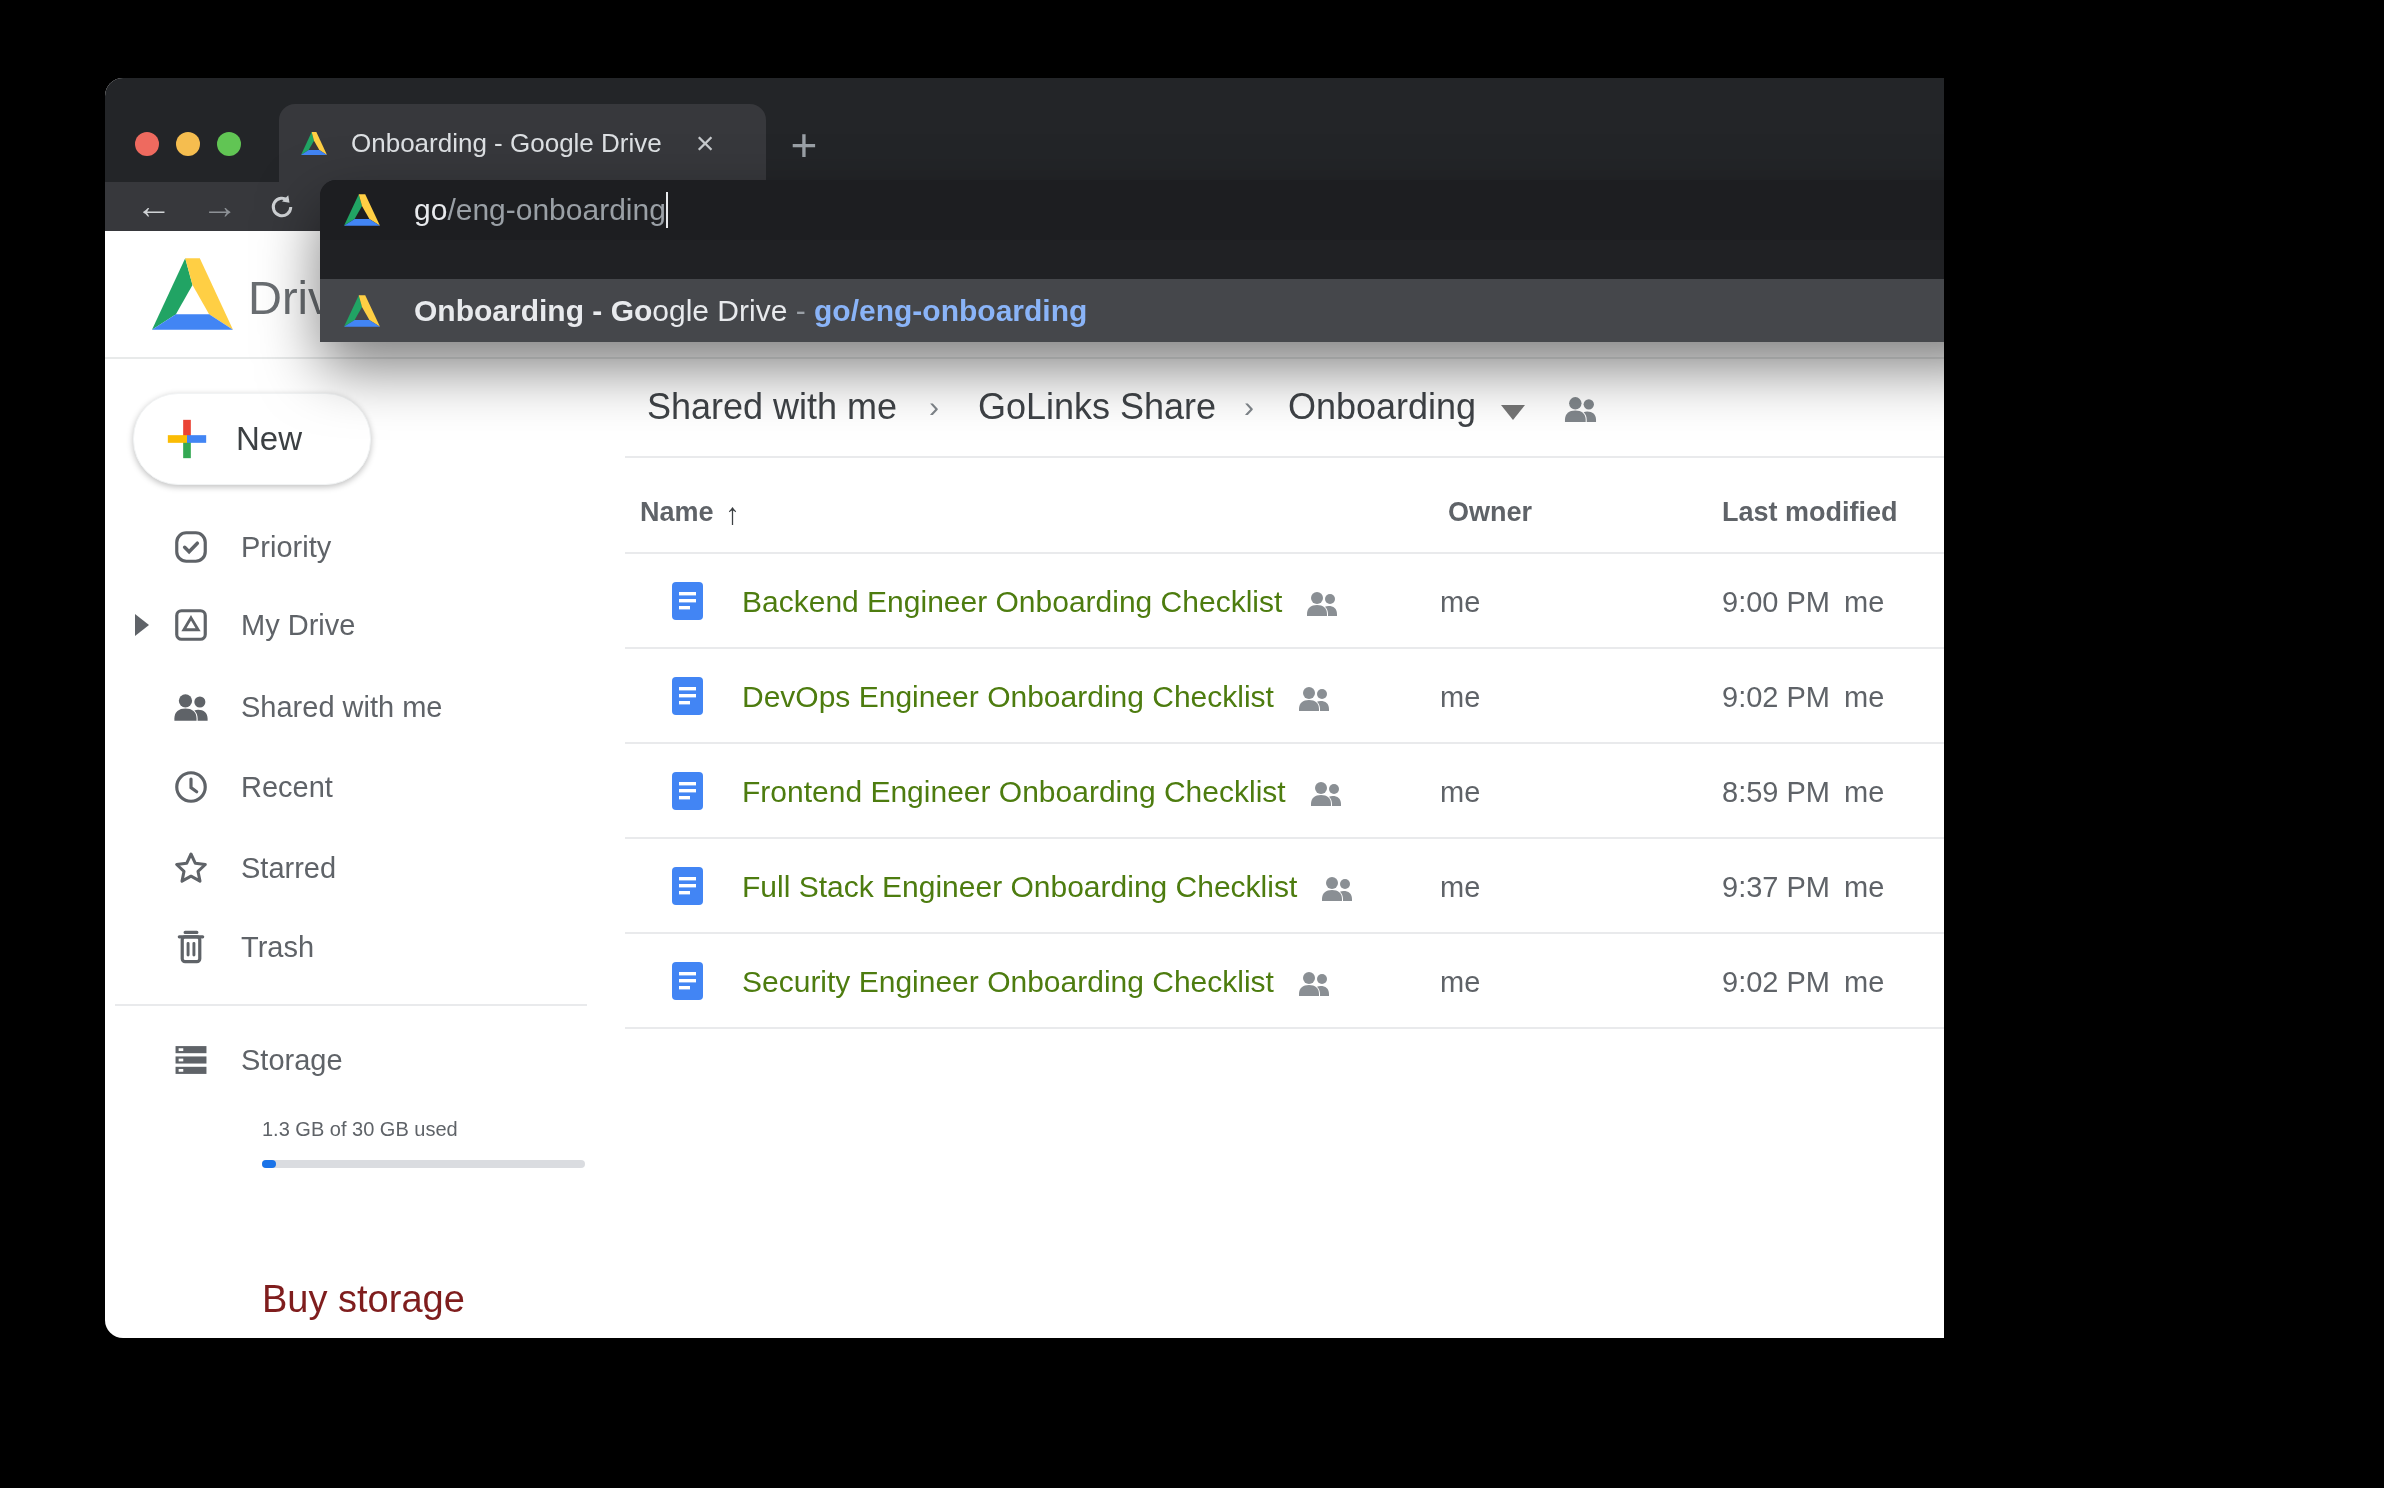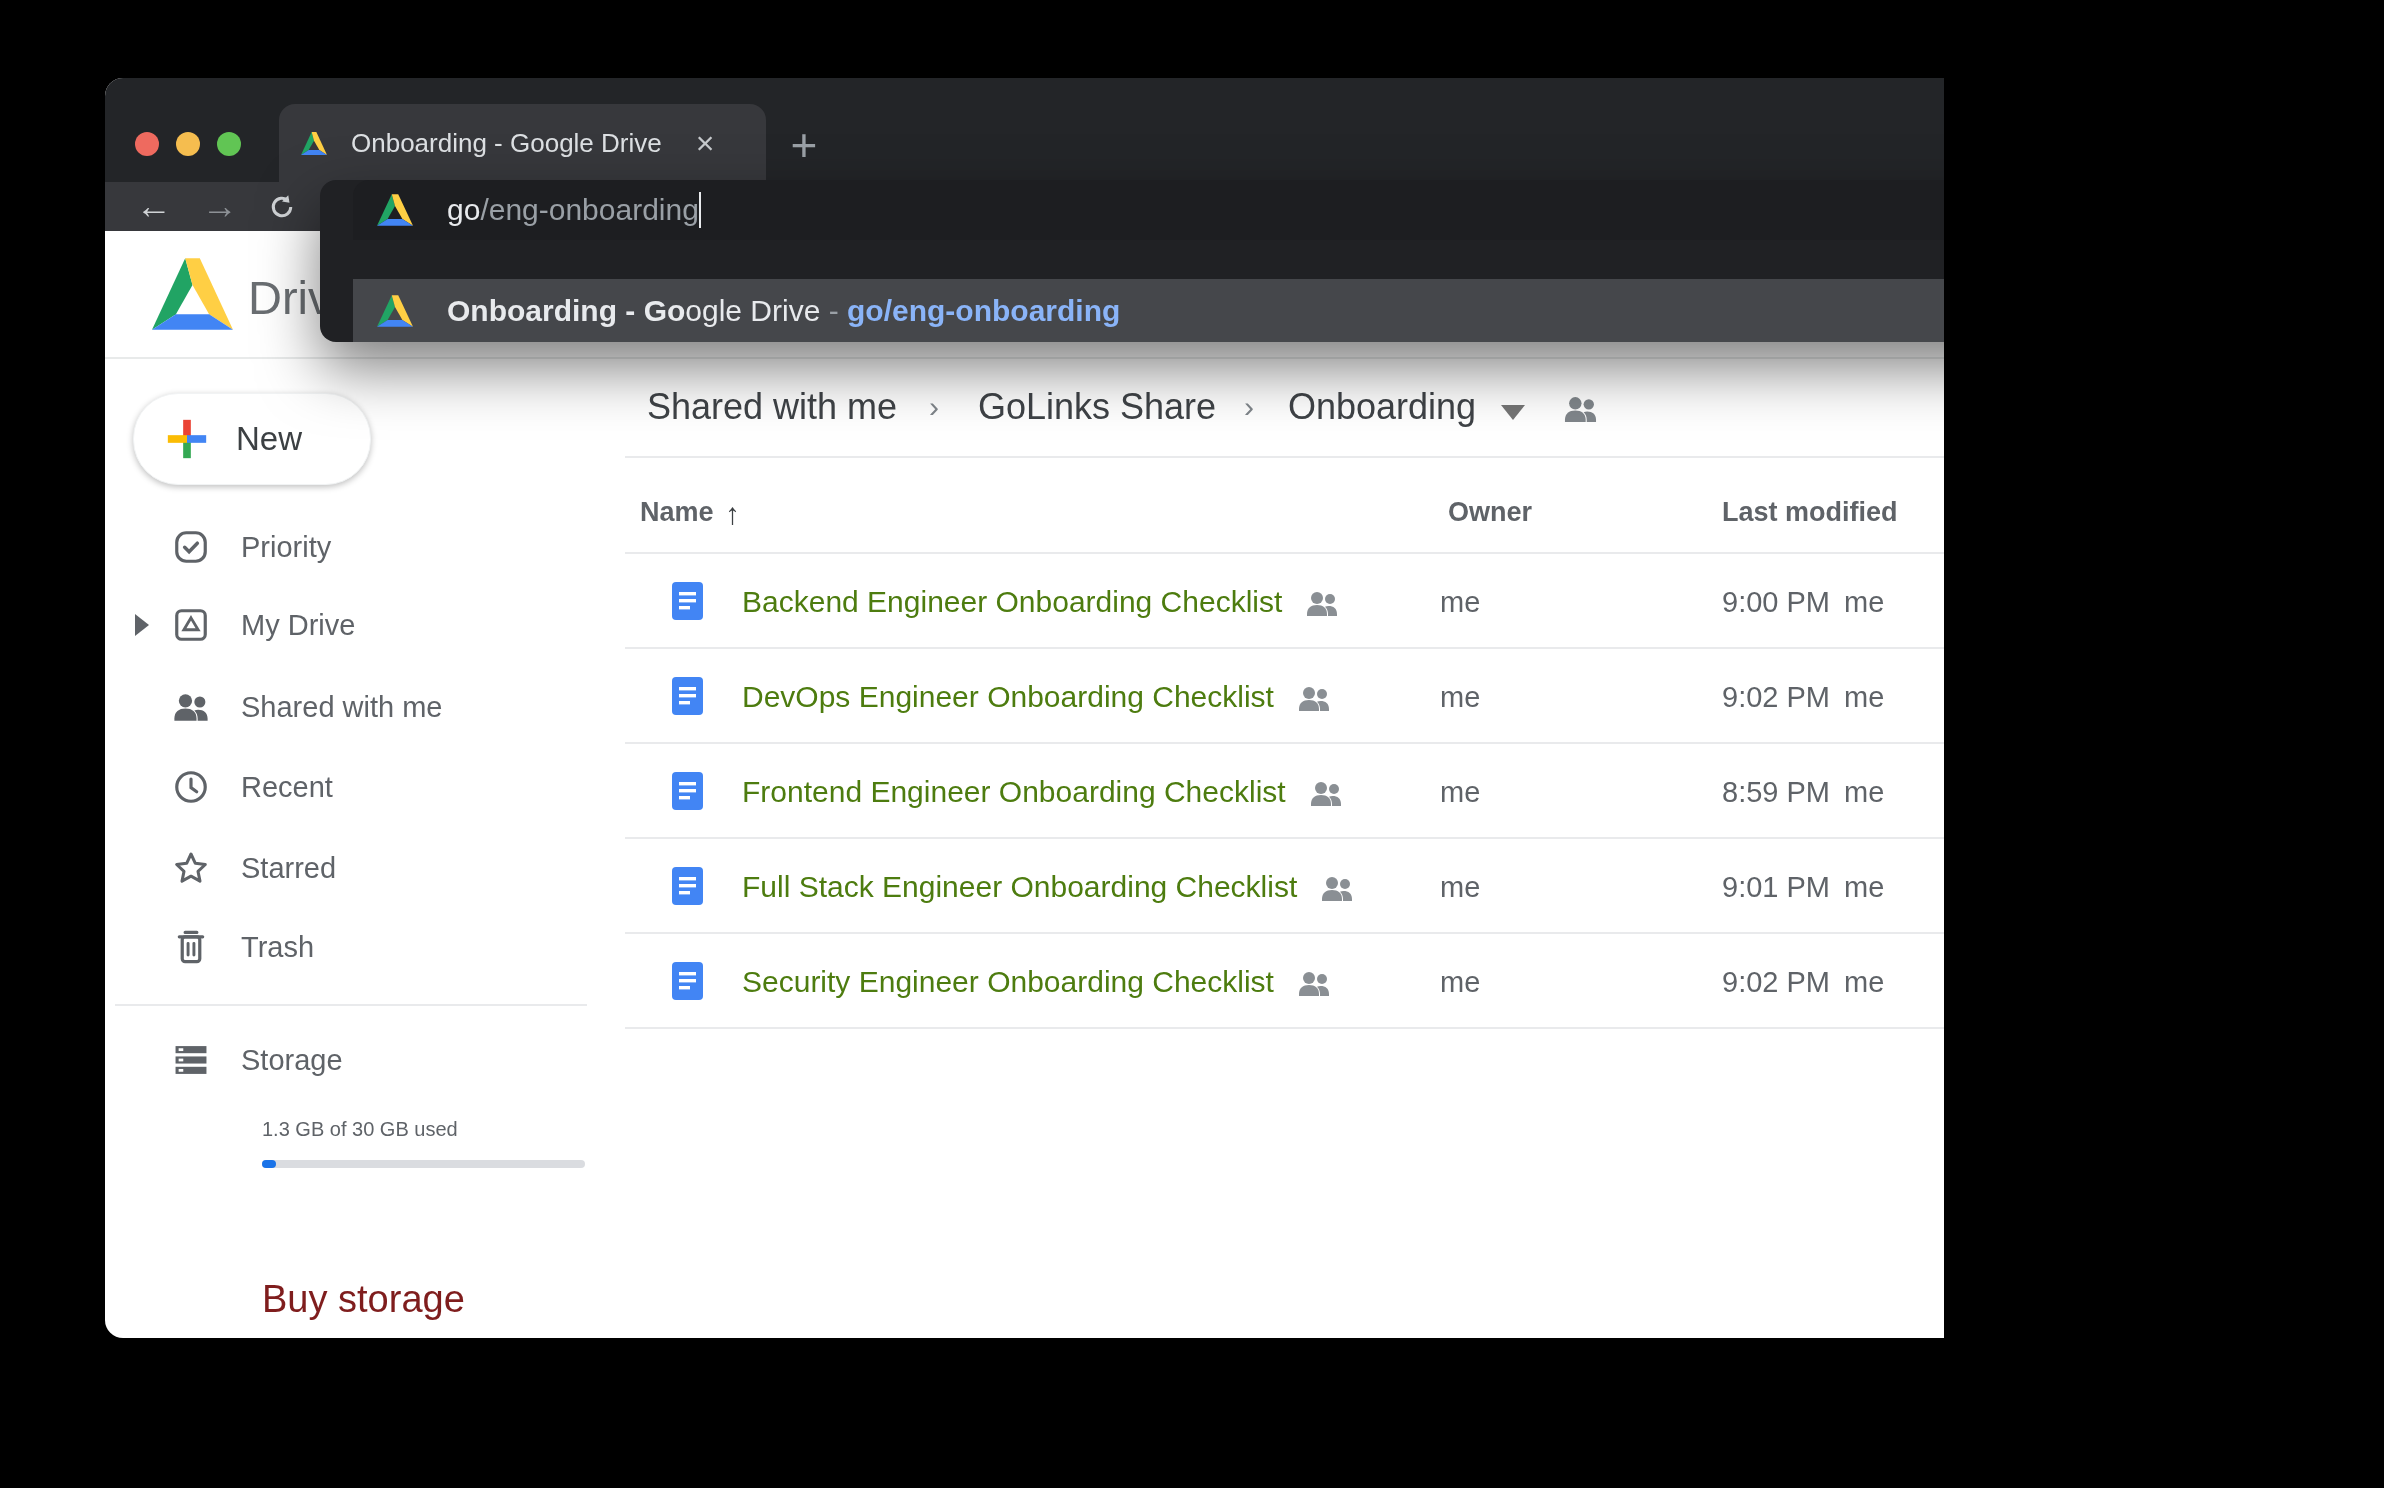--- a/index.html
+++ b/index.html
@@ -16,21 +16,21 @@
        display:flex;align-items:center;}
   #tab-title{color:#dde0e3;font-size:26px;white-space:nowrap;margin-left:24px;}
   #tab-close{color:#c7cacd;font-size:32px;margin-left:34px;cursor:default;}
   #newtab{left:676px;top:44px;width:46px;height:46px;color:#9aa0a6;font-size:46px;line-height:46px;text-align:center;}
   #toolbar{left:0;top:104px;width:2167px;height:49px;background:#37383c;}
   .navbtn{top:106px;width:46px;height:46px;color:#cfd2d5;font-size:36px;line-height:44px;text-align:center;}
   
   .tric{top:108px;}
   
   #omnipanel{left:215px;top:102px;width:1683px;background:#202124;border-radius:16px;
-             box-shadow:0 26px 60px rgba(0,0,0,.5);z-index:50;padding-left:33px;}
+             box-shadow:0 26px 60px rgba(0,0,0,.5);z-index:50;}
   #omnibox-row{height:60px;background:#1d1e21;border-radius:16px 16px 0 0;display:flex;align-items:center;}
   .sugg-row{height:63px;display:flex;align-items:center;margin-top:39px;}
   .sugg-row.sel{background:#45474b;}
   .sugg-row.last{height:74px;border-radius:0 0 16px 16px;}
   .omni-ic{width:40px;margin-left:22px;margin-right:32px;flex:0 0 auto;display:flex;justify-content:center;}
   .otxt{font-size:30px;white-space:pre;}
   .t-white{color:#e8eaed;}
   .t-dim{color:#9aa0a6;}
   .t-bold{font-weight:bold;}
   .t-link{color:#8ab4f8;font-weight:bold;}
@@ -240,21 +240,21 @@
         <rect width="31" height="38" rx="4" fill="#4285f4"></rect>
         <rect x="7" y="10" width="17" height="3.4" fill="#fff"></rect>
             <rect x="7" y="17" width="17" height="3.4" fill="#fff"></rect>
             <rect x="7" y="24" width="11" height="3.4" fill="#fff"></rect>
       </svg>
       <span class="fname">Full Stack Engineer Onboarding Checklist</span>
       <svg class="shared-ic" width="36" height="28" viewBox="0 0 34 28" color="#8a8f94" style="left: 694.281px;">
             <use href="#ppl"></use>
           </svg>
       <span class="fowner">me</span>
-      <span class="ftime"><span>9:01 PM</span><span style="display:inline-block;width:14px"></span><span>me</span></span>
+      <span class="ftime"><span>9:37 PM</span><span style="display:inline-block;width:14px"></span><span>me</span></span>
       <div class="fdiv"></div>
     </div>
 
     <div class="frow abs" style="top: 856px;">
       <svg class="docic" width="31" height="38" viewBox="0 0 31 38">
         <rect width="31" height="38" rx="4" fill="#4285f4"></rect>
         <rect x="7" y="10" width="17" height="3.4" fill="#fff"></rect>
             <rect x="7" y="17" width="17" height="3.4" fill="#fff"></rect>
             <rect x="7" y="24" width="11" height="3.4" fill="#fff"></rect>
       </svg>

